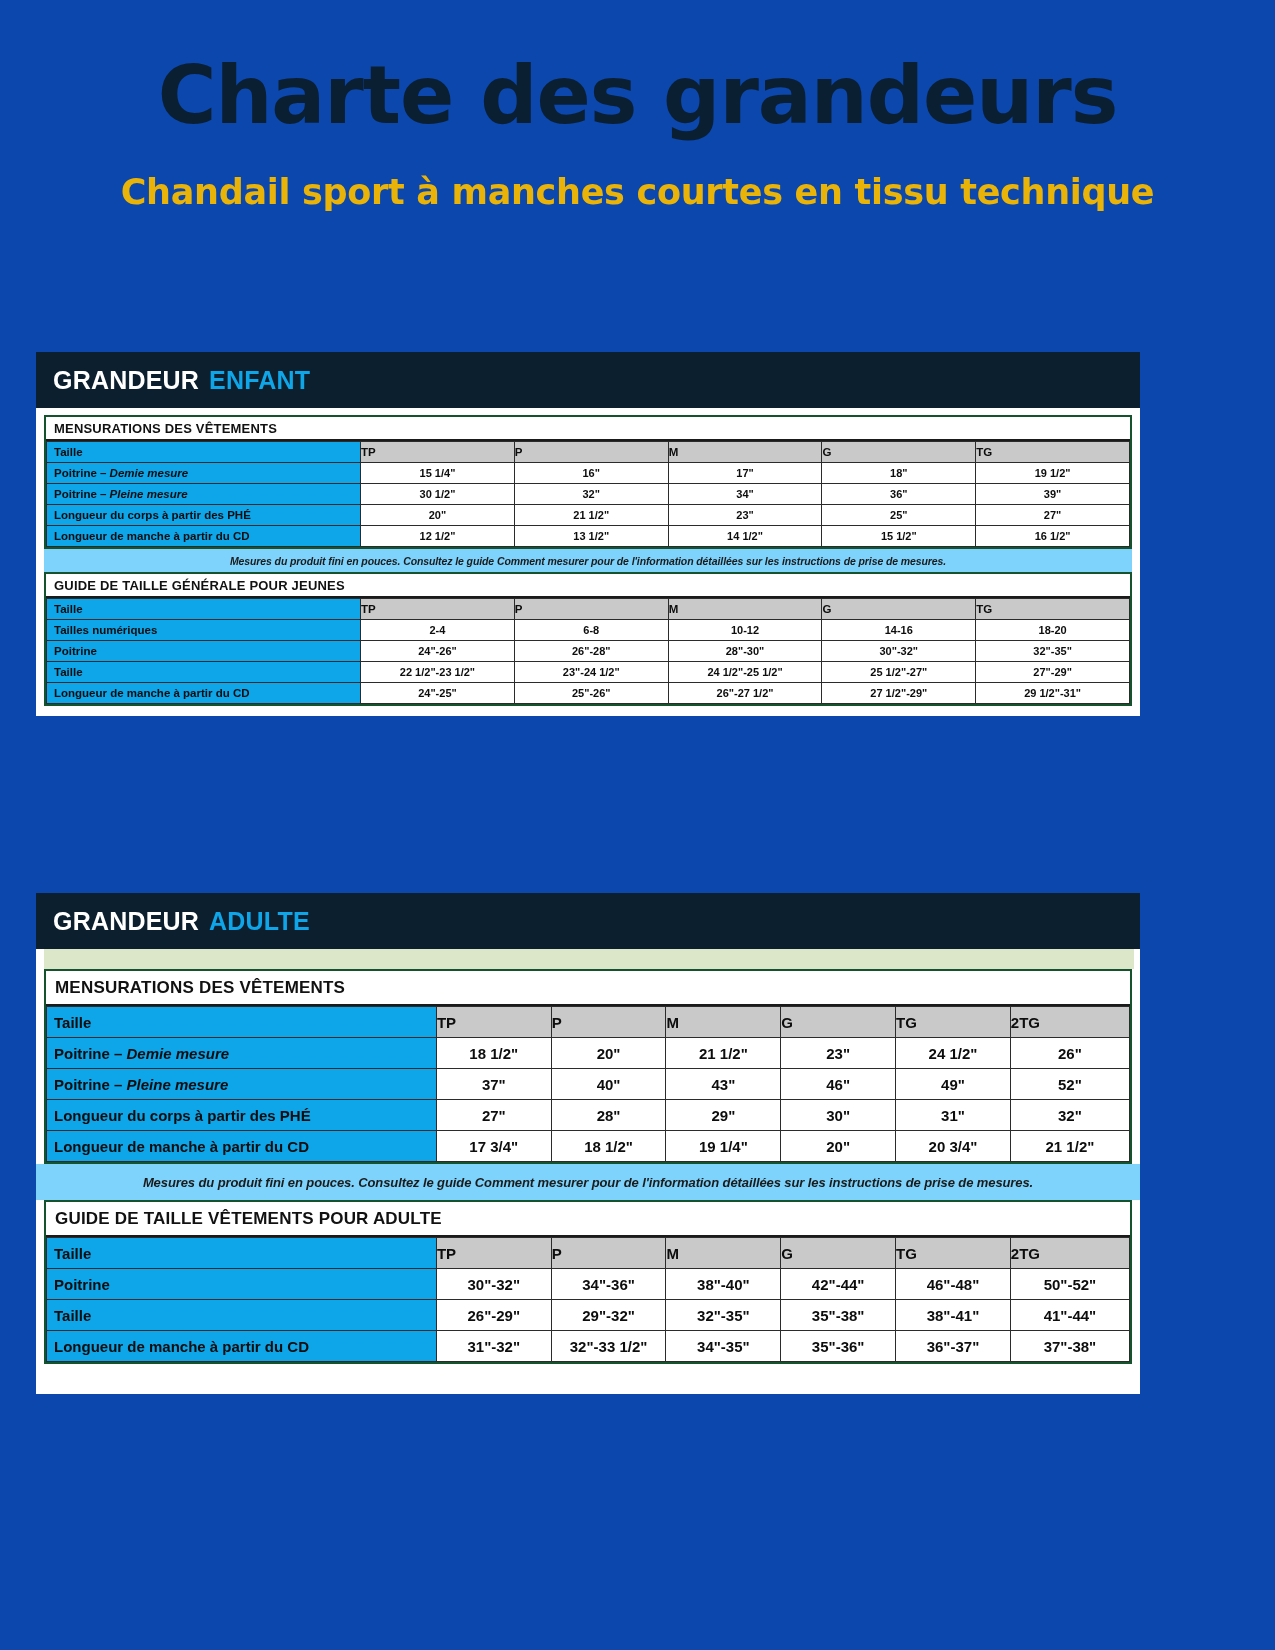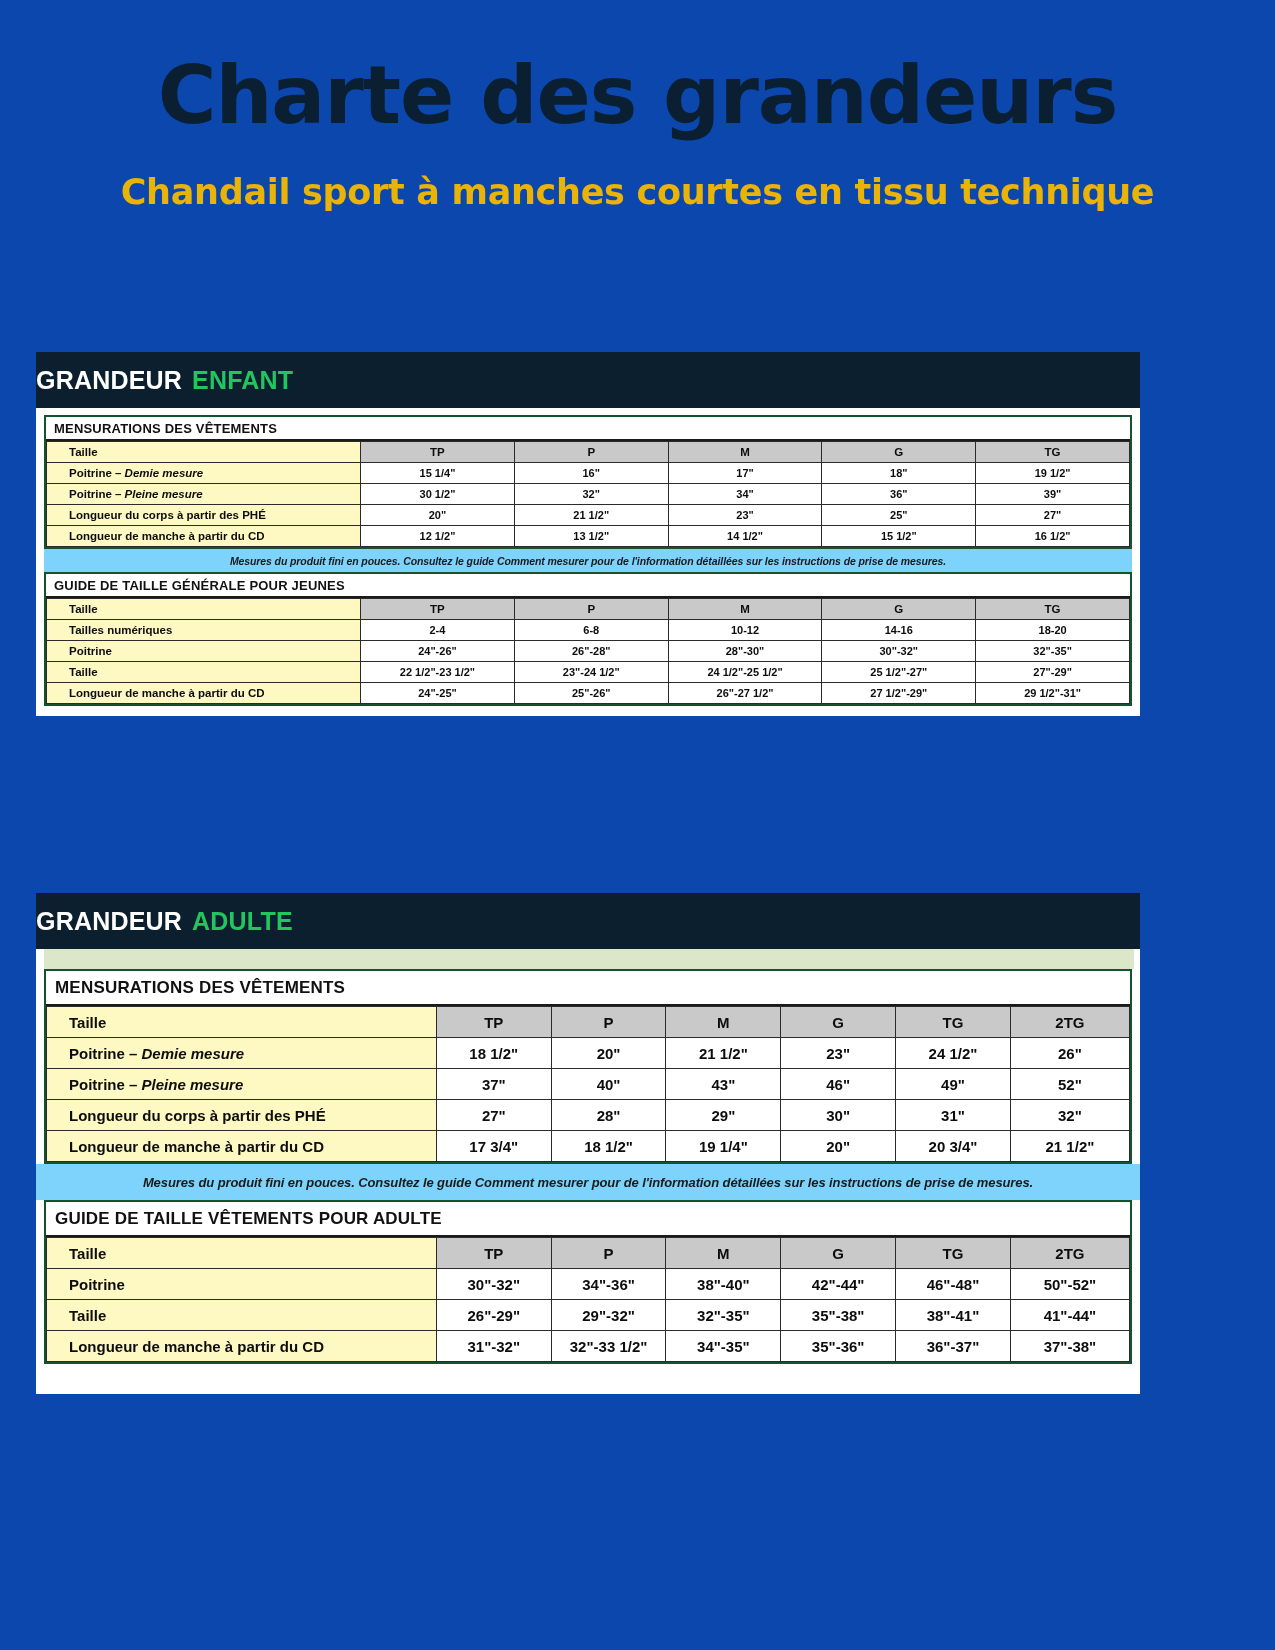--- a/index.html
+++ b/index.html
@@ -49,32 +49,33 @@
     background: #ffffff;
   }
   .section-enfant { top: 352px; }
   .section-adulte { top: 893px; }
 
   .section-head {
     background: #0b1f2e;
     height: 56px;
     display: flex;
     align-items: center;
+    padding-left: 17px;
     box-sizing: border-box;
   }
   .section-head-main {
     font-size: 25px;
     font-weight: 700;
     color: #ffffff;
     letter-spacing: 0.2px;
   }
   .section-head-accent {
     font-size: 25px;
     font-weight: 700;
-    color: #22c55e;
+    color: #0ea5e9;
     letter-spacing: 0.2px;
     margin-left: 10px;
   }
 
   .section-body {
     background: #ffffff;
     padding: 0;
   }
   .green-strip {
     background: #dce6c8;
@@ -106,28 +107,28 @@
   table.sz td, table.sz th {
     border: 1px solid #2b2b2b;
     font-size: 12.5px;
     height: 20px;
     padding: 1px 0;
     color: #0d0d0d;
   }
   table.sz th.rowlabel-head,
   table.sz td.rowlabel {
     text-align: left;
-    padding-left: 22px;
-    font-weight: 700;
-    background: #fef9c3;
+    padding-left: 7px;
+    font-weight: 700;
+    background: #0ea5e9;
     white-space: nowrap;
     overflow: hidden;
   }
   table.sz th.colhead {
-    text-align: center;
+    text-align: left;
     font-weight: 700;
     background: #c9c9c9;
   }
   table.sz td.val {
     text-align: center;
     background: #ffffff;
     font-weight: 700;
     font-size: 12px;
   }
   table.sz td.rowlabel em {

